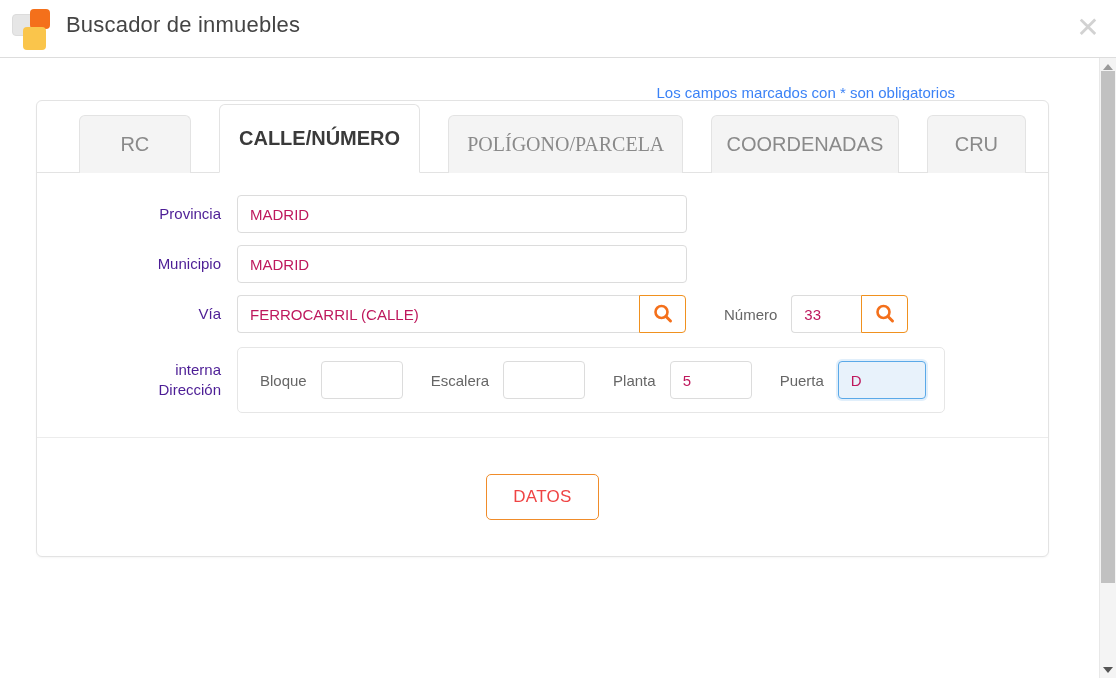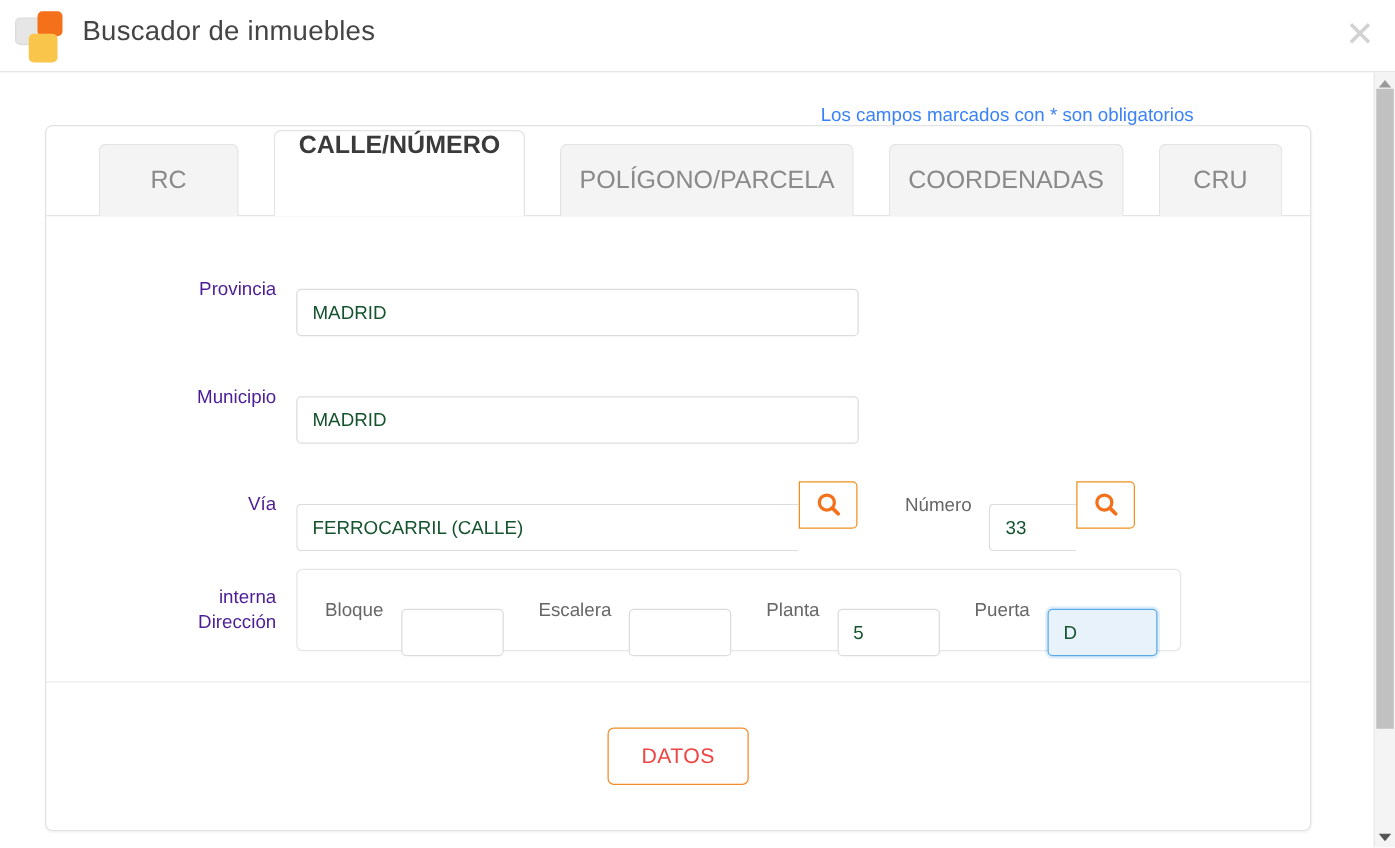--- a/index.html
+++ b/index.html
@@ -127,30 +127,30 @@
     margin-right: 4px;
     padding: 0 26px;
     cursor: pointer;
     position: relative;
     top: 1px;
     white-space: nowrap;
     margin-left: 24px;
   }
   .tab.w1 { width: 126px; padding: 0; }
   .tab.w2 { width: 228px; padding: 0; }
-  .tab.w3 { width: 265px; padding: 0; }
+  .tab.w3 { width: 265px; padding: 0; font-family: Liberation Serif, serif; }
   .tab.w4 { width: 212px; padding: 0; }
   .tab.w5 { width: 112px; padding: 0; }
   .tab.active {
     background: #ffffff;
     color: #3a3a3a;
     font-weight: bold;
     height: 69px;
     margin-top: -11px;
-    align-items: flex-start;
+    align-items: center;
     border-bottom: 1px solid #ffffff;
     z-index: 2;
   }
 
   
   .form {
     padding: 22px 0 24px 0;
     border-bottom: 1px solid #ececec;
   }
   .row {
@@ -168,25 +168,24 @@
     line-height: 20px;
   }
   .lbl.two-line { padding-top: 0; }
 
   .inp {
     height: 38px;
     border: 1px solid #dcdcdc;
     border-radius: 4px;
     background: #ffffff;
     font-size: 15px;
-    color: #14532d;
+    color: #be185d;
     padding: 0 12px;
     font-family: "Liberation Sans", sans-serif;
     outline: none;
-    margin-top: 36px;
   }
   .inp.wide   { width: 450px; }
   .inp.via    { width: 402px; border-radius: 4px 0 0 4px; border-right: none; }
   .inp.num    { width: 70px;  border-radius: 4px 0 0 4px; border-right: none; }
   .inp.small  { width: 82px; }
   .inp.focused {
     width: 88px;
     border: 1px solid #5aa9e8;
     background: #e8f2fb;
     box-shadow: 0 0 0 2px rgba(90,169,232,.18);

